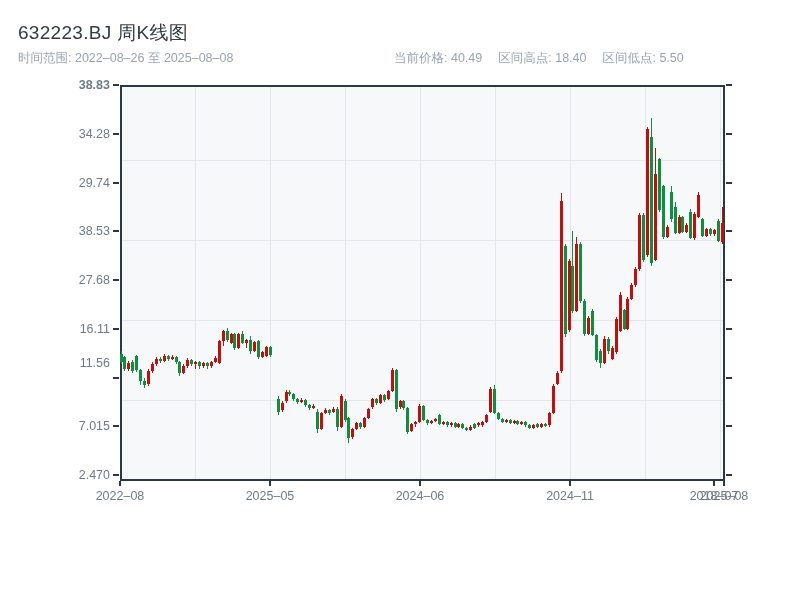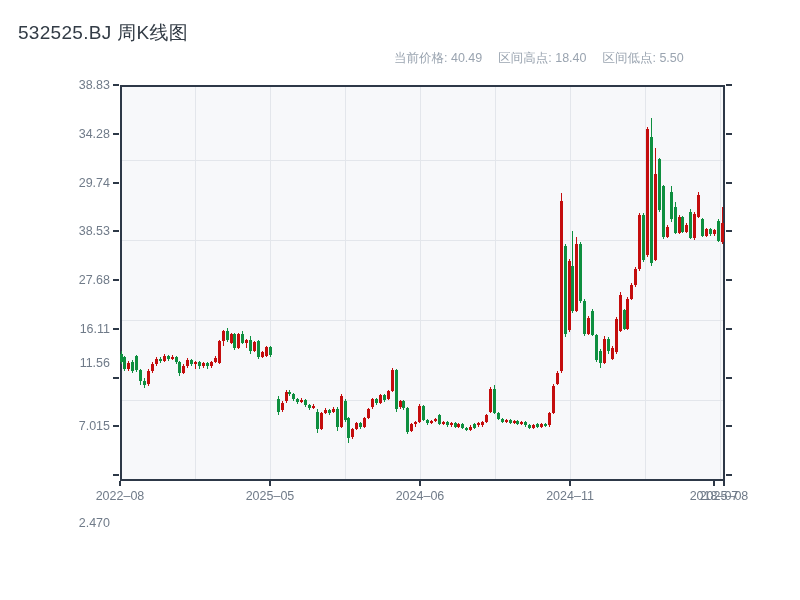--- a/index.html
+++ b/index.html
@@ -18,22 +18,23 @@
   .ytick{position:absolute;left:113px;width:6px;height:2px;background:#2d3847;}
   .ytickr{position:absolute;left:726px;width:6px;height:2px;background:#2d3847;}
   .xtick{position:absolute;top:481px;width:2px;height:5px;background:#2d3847;}
   .ylab{position:absolute;left:30px;width:80px;text-align:right;font-size:12.5px;color:#707b89;}
   .xlab{position:absolute;top:489px;width:80px;text-align:center;font-size:12.5px;color:#707b89;}
 </style>
 </head>
 <body>
 
 <div class="chart">
-  <div class="title">532525.BJ 周K线图</div>
+  <div class="title">632223.BJ 周K线图</div>
   <div class="subrow">
+    <span class="time-range">时间范围: 2022–08–26 至 2025–08–08</span>
     <span class="stats">
       <span>当前价格: 40.49</span><span>区间高点: 18.40</span><span>区间低点: 5.50</span>
     </span>
   </div>
   <div class="plot" id="plot">
       <div class="gl-h" style="top: 73px;"></div>
       <div class="gl-h" style="top: 153px;"></div>
       <div class="gl-h" style="top: 233px;"></div>
       <div class="gl-h" style="top: 313px;"></div>
       <div class="gl-v" style="left: 73px;"></div>
@@ -347,21 +348,21 @@
       <div class="wick" style="left: 591.93px; top: 142.104px; height: 6.438px; background: rgb(196, 13, 13);"></div>
       <div class="bodyc" style="left: 590.93px; top: 143.177px; height: 4.292px; background: rgb(196, 13, 13);"></div>
       <div class="wick" style="left: 595.86px; top: 132.447px; height: 22.533px; background: rgb(14, 143, 63);"></div>
       <div class="bodyc" style="left: 594.86px; top: 133.52px; height: 20.387px; background: rgb(14, 143, 63);"></div>
       <div class="wick" style="left: 599.79px; top: 119.571px; height: 37.555px; background: rgb(196, 13, 13);"></div>
       <div class="bodyc" style="left: 598.79px; top: 136.202px; height: 18.7775px; background: rgb(196, 13, 13);"></div>
     </div>
   <div id="axes">
       <div class="ytick" style="top: 84px;"></div>
       <div class="ytickr" style="top: 84px;"></div>
-      <div class="ylab" style="top: 78px;">38.83</div>
+      <div class="ylab" style="top: 78px; font-weight: bold;">38.83</div>
       <div class="ytick" style="top: 132.821px;"></div>
       <div class="ytickr" style="top: 132.821px;"></div>
       <div class="ylab" style="top: 126.821px;">34.28</div>
       <div class="ytick" style="top: 181.536px;"></div>
       <div class="ytickr" style="top: 181.536px;"></div>
       <div class="ylab" style="top: 175.536px;">29.74</div>
       <div class="ytick" style="top: 230.25px;"></div>
       <div class="ytickr" style="top: 230.25px;"></div>
       <div class="ylab" style="top: 224.25px;">38.53</div>
       <div class="ytick" style="top: 279.071px;"></div>
@@ -371,21 +372,21 @@
       <div class="ytickr" style="top: 327.786px;"></div>
       <div class="ylab" style="top: 321.786px;">16.11</div>
       <div class="ytick" style="top: 376.607px;"></div>
       <div class="ytickr" style="top: 376.607px;"></div>
       <div class="ylab" style="top: 356px;">11.56</div>
       <div class="ytick" style="top: 425.375px;"></div>
       <div class="ytickr" style="top: 425.375px;"></div>
       <div class="ylab" style="top: 419.375px;">7.015</div>
       <div class="ytick" style="top: 474.143px;"></div>
       <div class="ytickr" style="top: 474.143px;"></div>
-      <div class="ylab" style="top: 468.143px; margin-top: 48px;">2.470</div>
+      <div class="ylab" style="top: 468.143px;">2.470</div>
       <div class="xtick" style="left: 119px;"></div>
       <div class="xlab" style="left: 80px;">2022–08</div>
       <div class="xtick" style="left: 269px;"></div>
       <div class="xlab" style="left: 230px;">2025–05</div>
       <div class="xtick" style="left: 419px;"></div>
       <div class="xlab" style="left: 380px;">2024–06</div>
       <div class="xtick" style="left: 569px;"></div>
       <div class="xlab" style="left: 530px;">2024–11</div>
       <div class="xtick" style="left: 713px;"></div>
       <div class="xlab" style="left: 674px;">2018–07</div>

